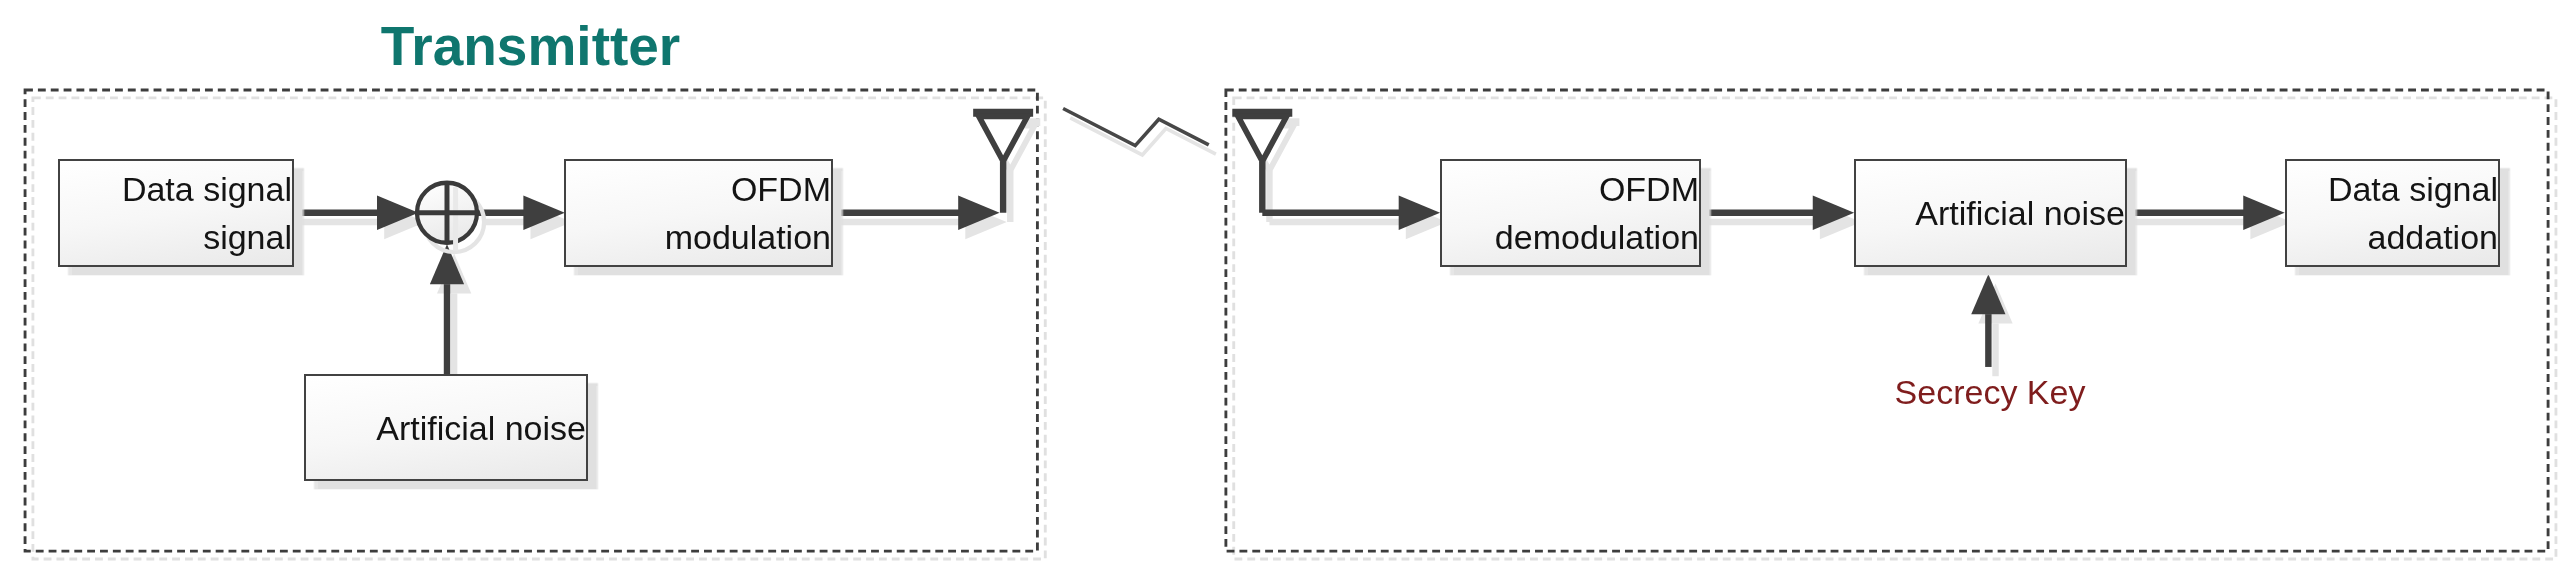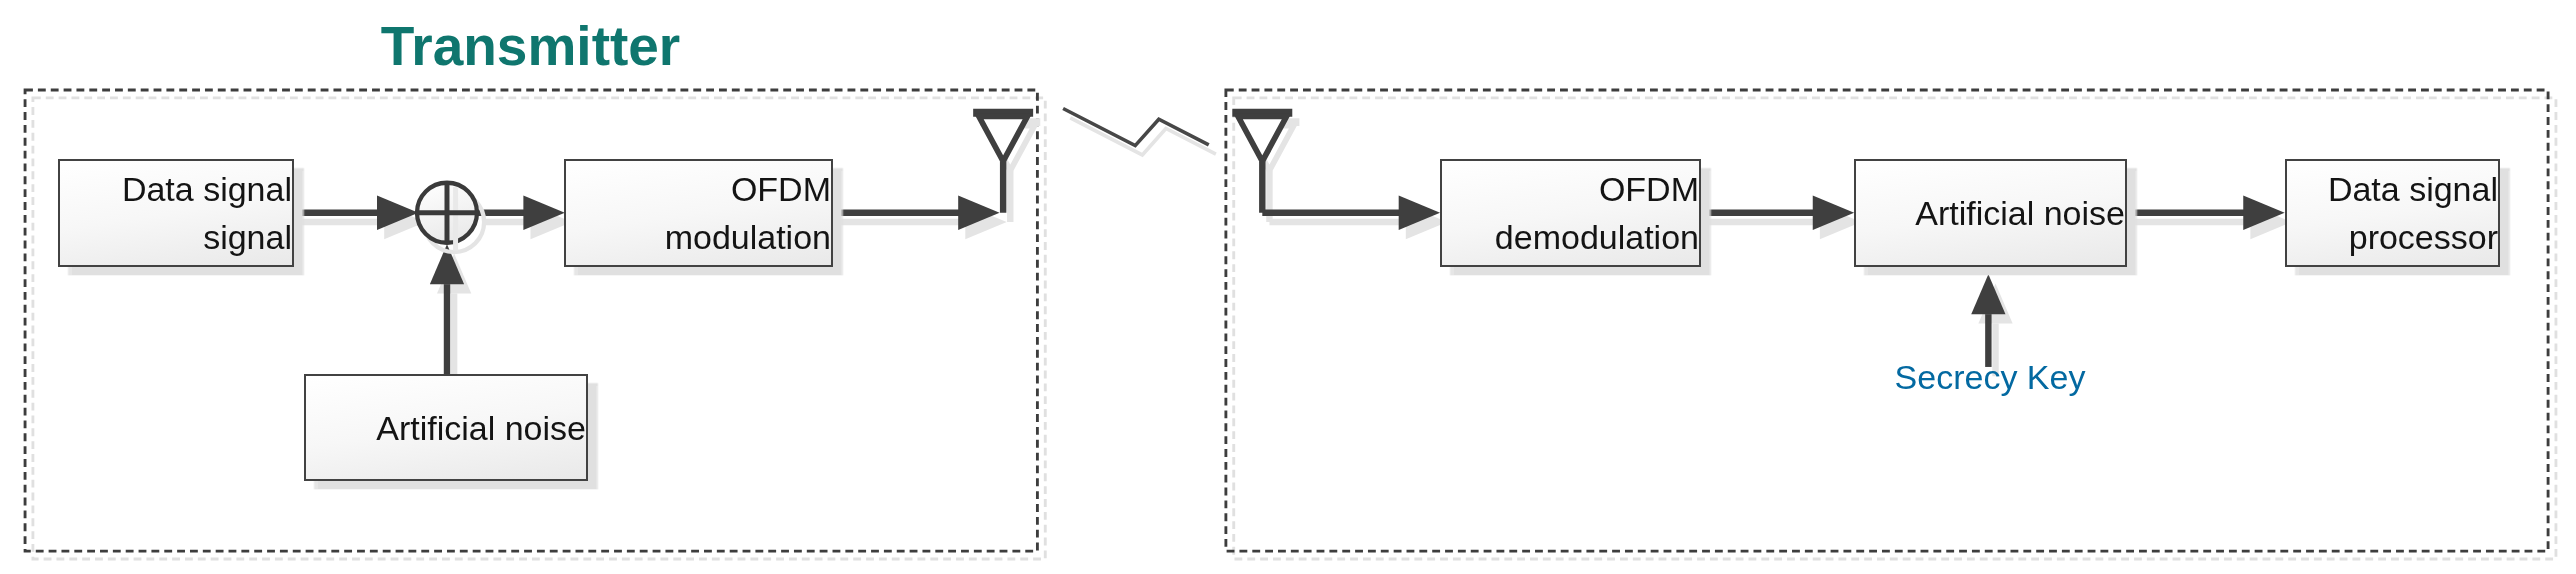--- a/index.html
+++ b/index.html
@@ -23,22 +23,22 @@
     display:flex;flex-direction:column;align-items:flex-end;justify-content:center;
     font-size:34px;line-height:48px;text-align:center;color:#141414;
   }
   .b1{left:58px;top:159px;width:236px;height:108px;}
   .b2{left:564px;top:159px;width:269px;height:108px;}
   .b3{left:304px;top:374px;width:284px;height:107px;}
   .b4{left:1440px;top:159px;width:261px;height:108px;}
   .b5{left:1854px;top:159px;width:273px;height:108px;}
   .b6{left:2285px;top:159px;width:215px;height:108px;}
   .free-label{
-    position:absolute;left:1847px;top:357px;width:286px;height:41px;
-    font-size:34px;line-height:41px;text-align:center;color:#0369a1;
+    position:absolute;left:1847px;top:372px;width:286px;height:41px;
+    font-size:34px;line-height:41px;text-align:center;color:#7f1d1d;
   }
 </style>
 </head>
 <body>
 
 <div class="stage">
 
   <svg width="2576" height="574" viewBox="0 0 3606 804">
     <defs>
       <linearGradient id="gradCircle" x1="0" y1="0" x2="0.3" y2="1">
@@ -163,19 +163,19 @@
     <span>OFDM</span>
     <span>demodulation</span>
   </div>
 
   <div class="box b5">
     <span>Artificial noise</span>
   </div>
 
   <div class="box b6">
     <span>Data signal</span>
-    <span>processor</span>
+    <span>addation</span>
   </div>
 
   <div class="free-label">Secrecy Key</div>
 
 </div>
 
 
 </body></html>

